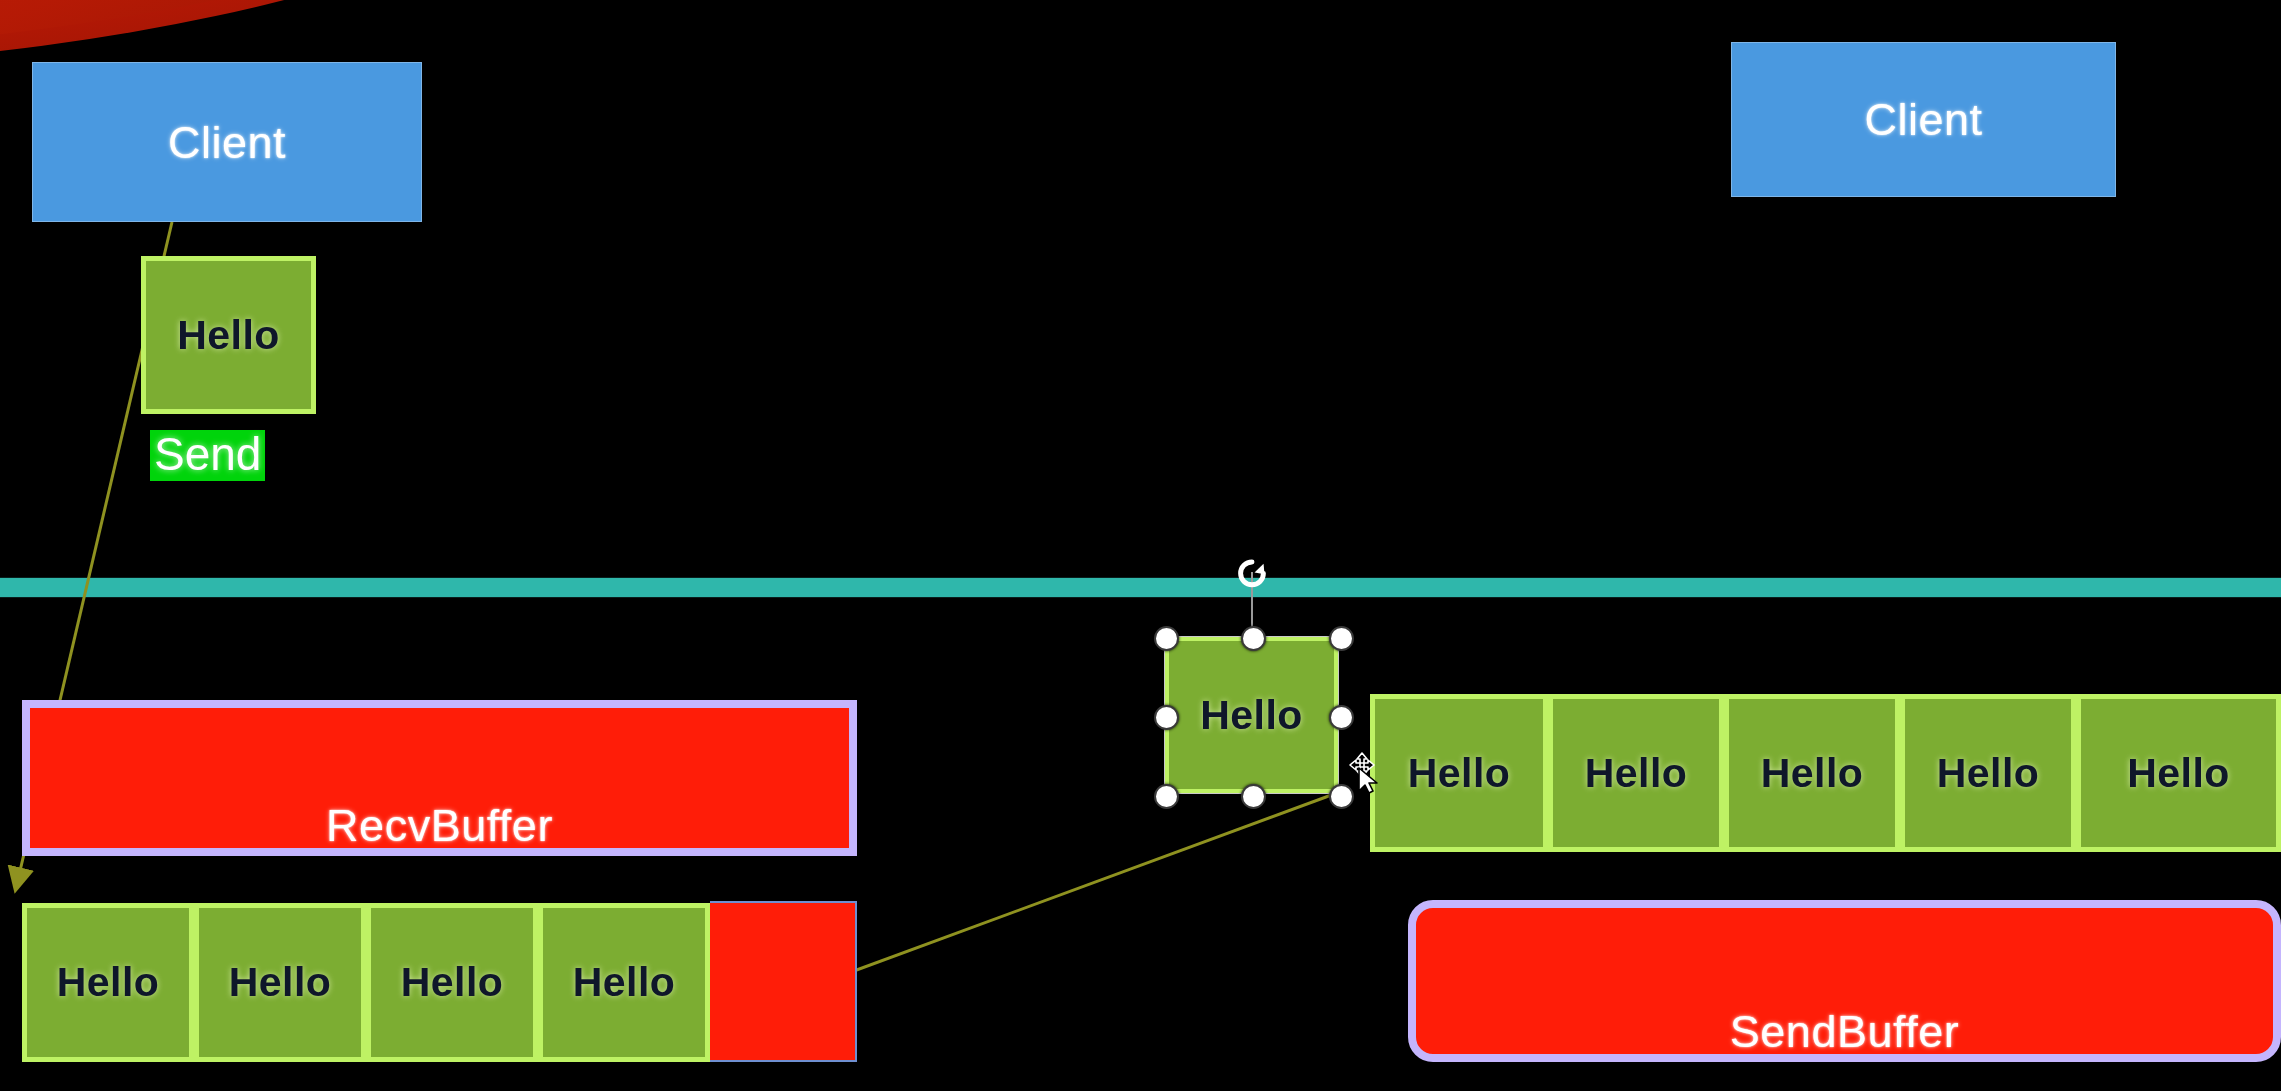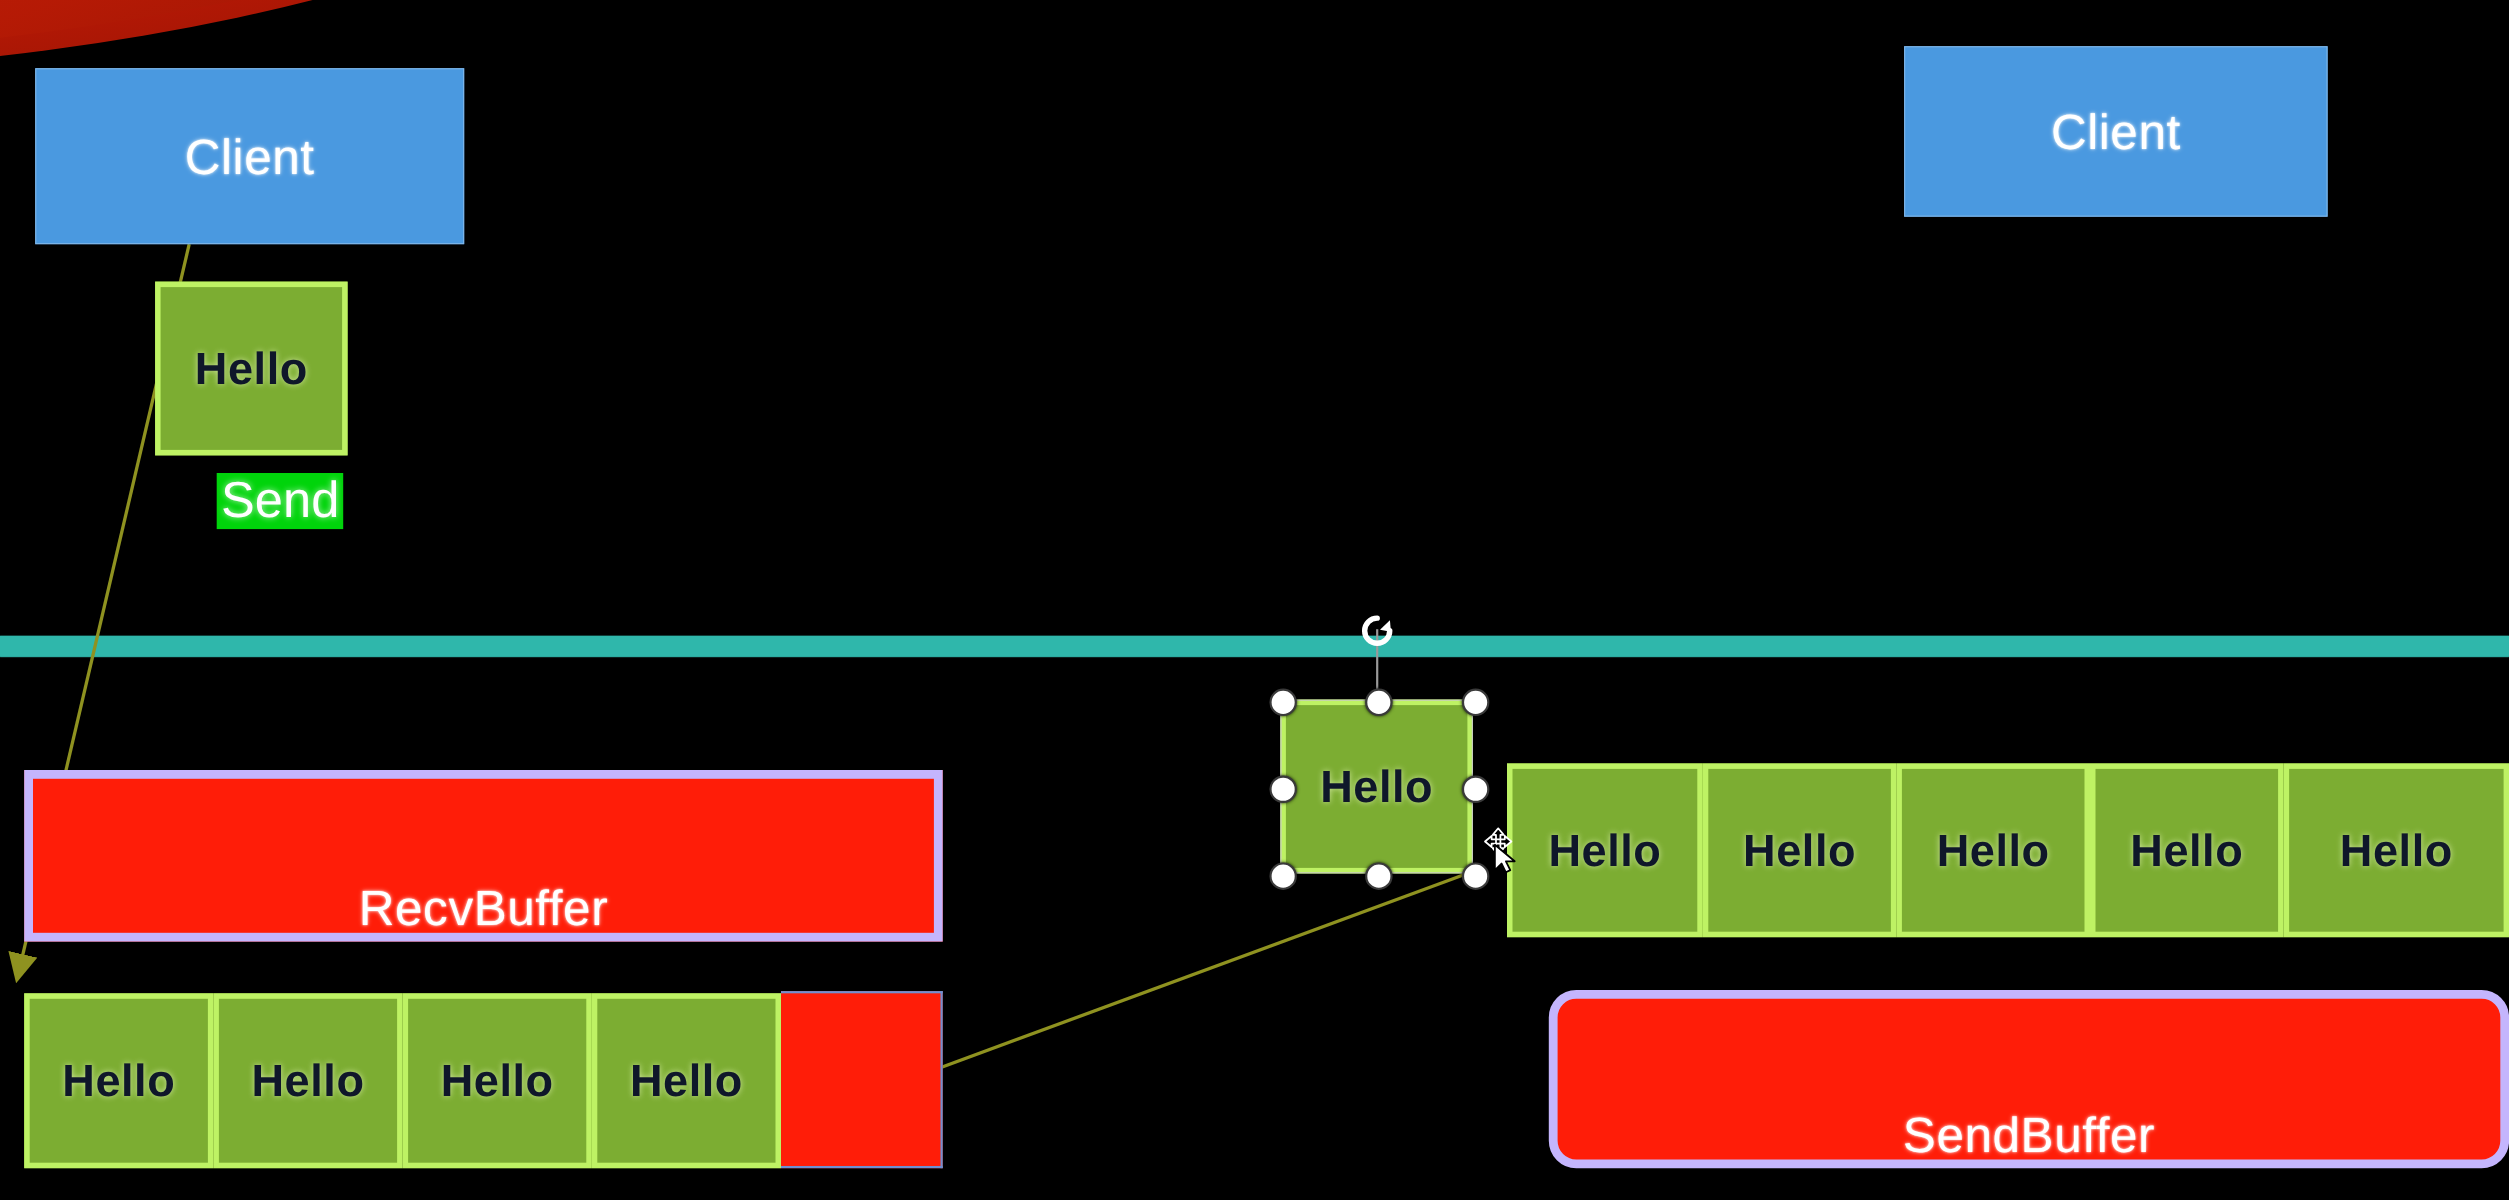--- a/index.html
+++ b/index.html
@@ -91,21 +91,20 @@
   .send-label {
     position: absolute;
     background: #00d40b;
     color: #ffffff;
     font-size: 46px;
     line-height: 1.02;
     padding: 1px 4px 3px 4px;
     text-shadow: 0 0 6px rgba(255,255,255,.7);
     white-space: nowrap;
     user-select: none;
-    margin-left: 47px;
   }
 
   
   .connectors {
     position: absolute;
     left: 0; top: 0;
     width: 2281px;
     height: 1091px;
     pointer-events: none;
   }

